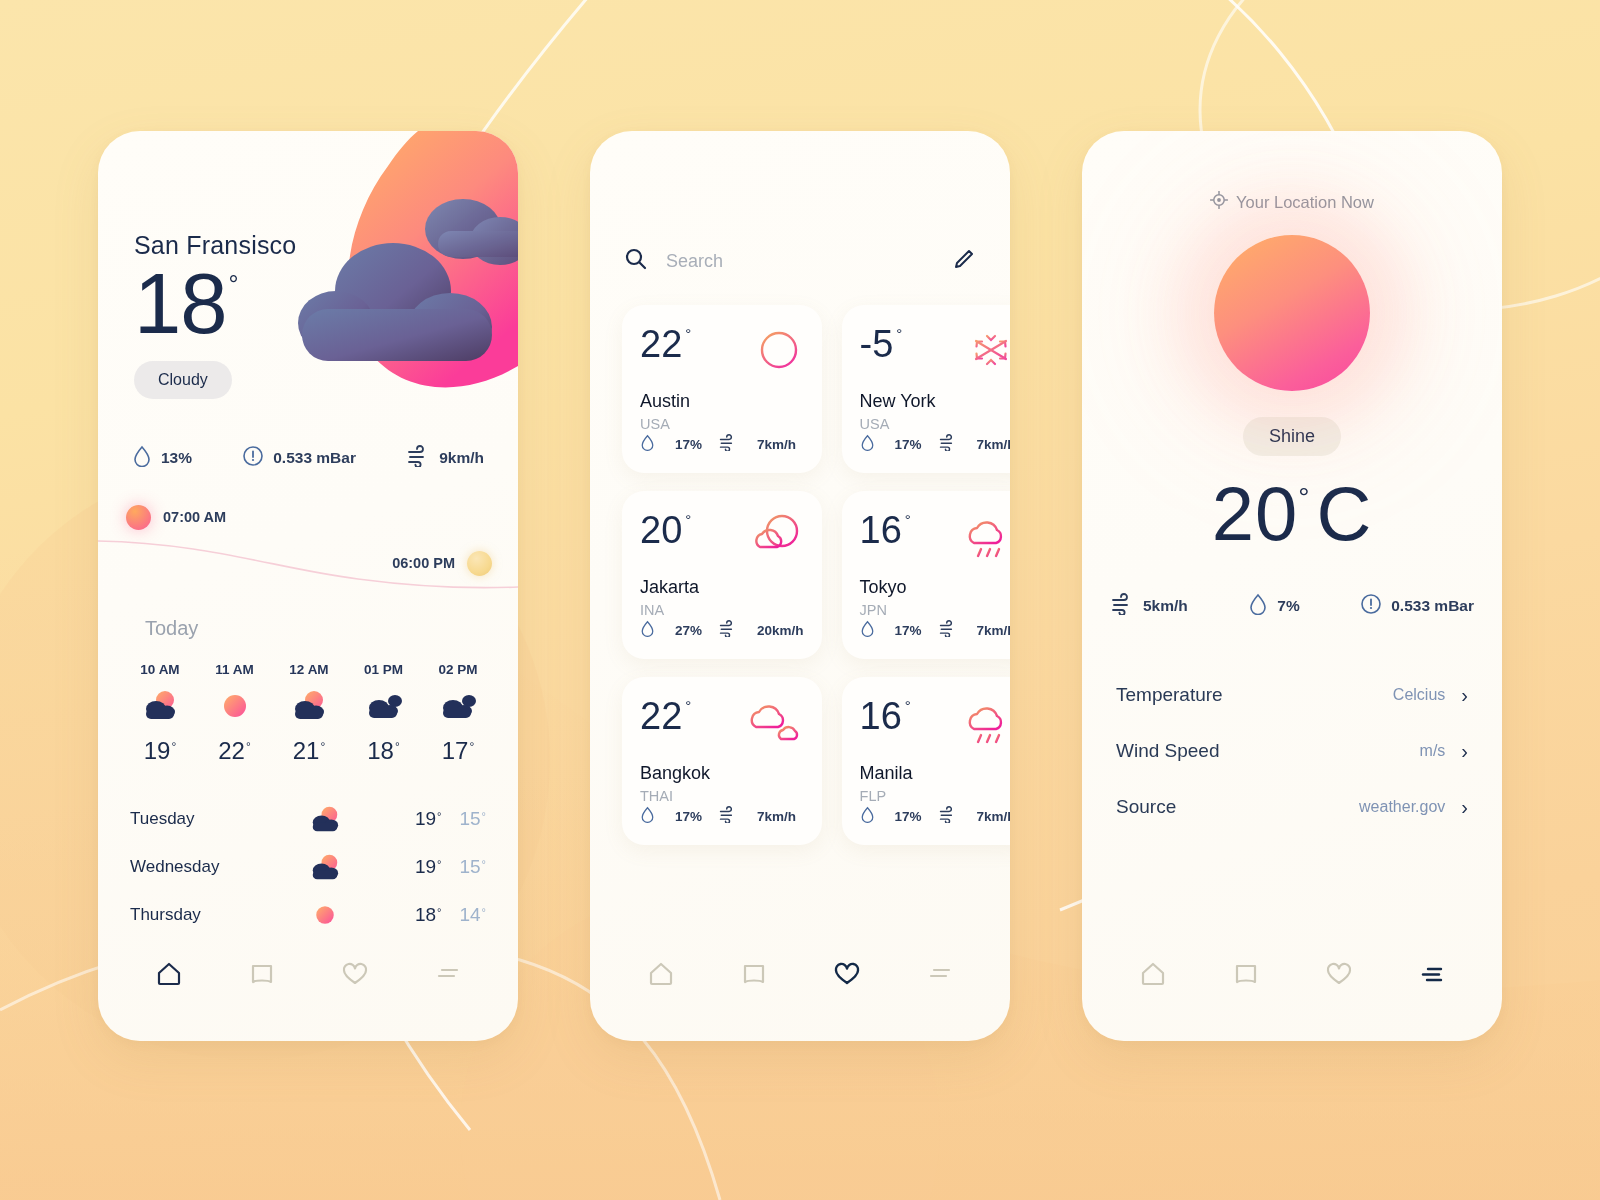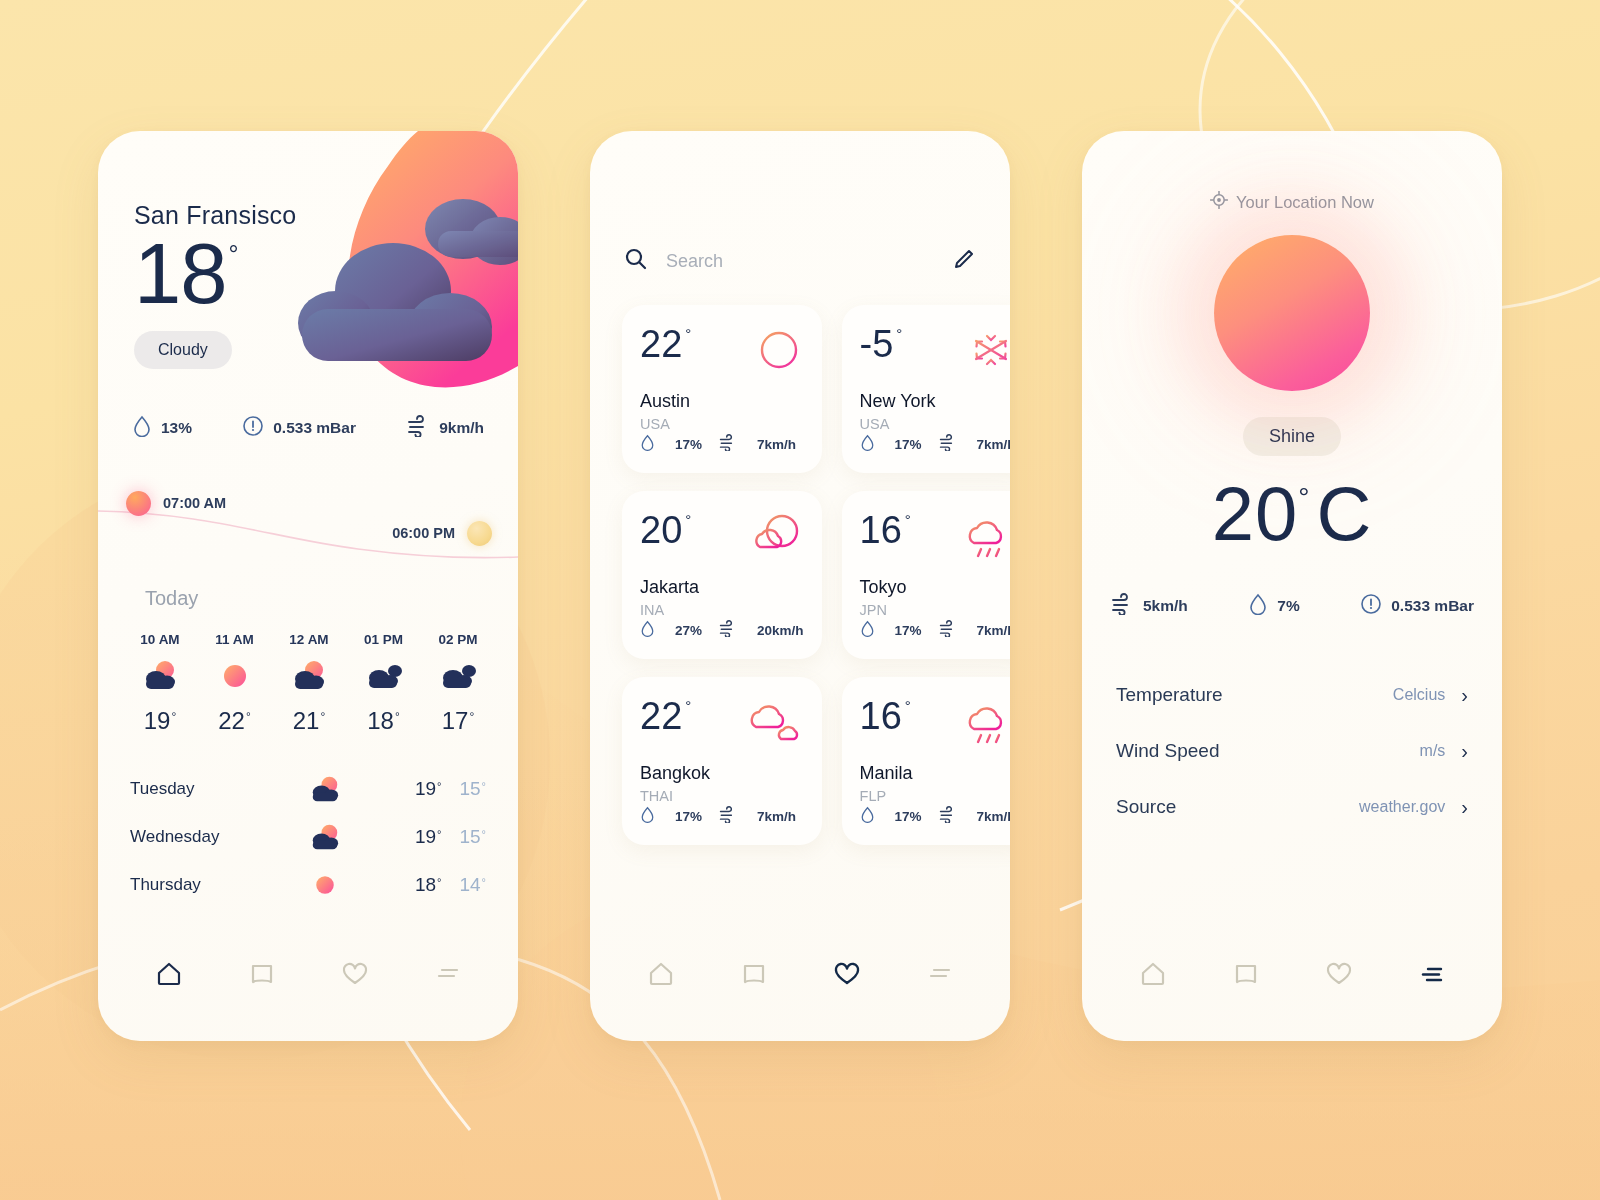--- a/index.html
+++ b/index.html
@@ -30,42 +30,42 @@
     border-radius: 42px;
     position: relative;
     overflow: hidden;
     background: linear-gradient(160deg, #fffdf8 0%, #fefcf7 45%, #fdfaf3 100%);
     box-shadow: 0 18px 48px rgba(180,140,80,.13), 0 3px 10px rgba(180,140,80,.07);
     flex: 0 0 auto;
   }
 
   
   .p1-illus { position: absolute; top: 0; right: 0; width: 230px; height: 275px; }
-  .p1-head { position: relative; padding: 70px 0 0 36px; z-index: 3; }
+  .p1-head { position: relative; padding: 100px 0 0 36px; z-index: 3; }
   .city-name { font-size: 25px; color: #1b2b4b; font-weight: 400; letter-spacing: .2px; }
   .big-temp-row { display: flex; align-items: flex-start; margin-top: 4px; }
   .big-temp { font-size: 85px; line-height: .95; color: #1b2b4b; font-weight: 400; letter-spacing: -1px; }
   .deg-sm { font-size: 25px; color: #1b2b4b; margin-top: 6px; margin-left: 2px; font-weight: 300;}
   .cond-pill {
     display: inline-block; margin-top: 16px;
     background: #eceaea; border-radius: 22px;
     padding: 10px 24px; font-size: 16px; color: #1b2b4b;
   }
   .metrics {
     display: flex; align-items: center;
     padding: 0 34px; margin-top: 46px; gap: 0; justify-content: space-between;
     position: relative; z-index: 3;
   }
   .metric { display: flex; align-items: center; gap: 9px; }
   .metric-val { font-size: 15.5px; color: #2d3d5c; font-weight: 600; }
 
   .suntrack { position: relative; height: 104px; margin-top: 28px; }
   .suntrack svg { position: absolute; left: 0; top: 0; }
   .sunrise-row, .sunset-row { position: absolute; display: flex; align-items: center; gap: 12px; }
-  .sunrise-row { left: 28px; top: 22px; }
+  .sunrise-row { left: 28px; top: 6px; }
   .sunset-row { right: 26px; top: 52px; }
   .time-lbl { font-size: 14.5px; color: #2d3d5c; font-weight: 600; }
   .sun-dot {
     width: 25px; height: 25px; border-radius: 50%;
     background: radial-gradient(circle at 35% 25%, #ffa95e 0%, #fc8f72 35%, #fb5d95 100%);
     box-shadow: 0 0 16px rgba(251,110,150,.45);
   }
   .moon-dot {
     width: 25px; height: 25px; border-radius: 50%;
     background: radial-gradient(circle at 38% 30%, #fbe6b6 0%, #f7d98f 60%, #eeca78 100%);

